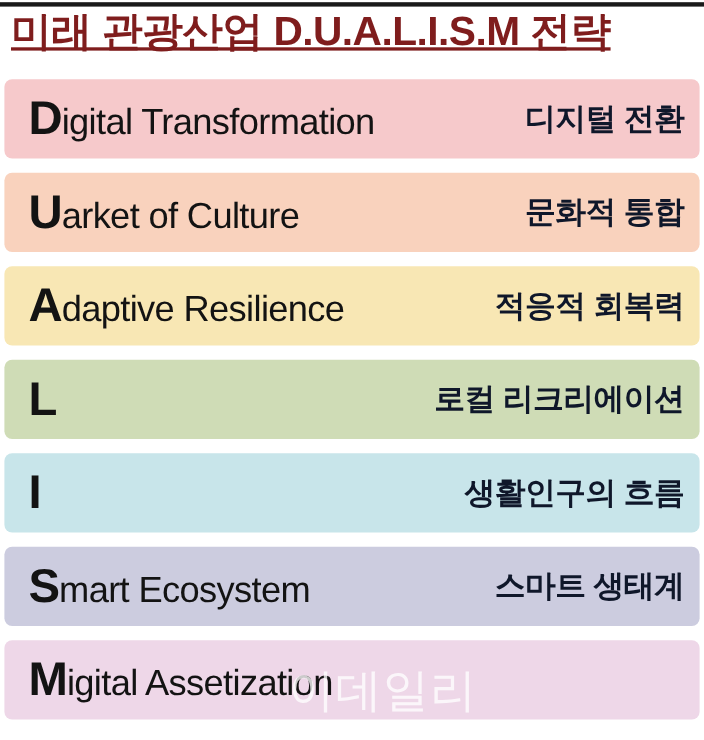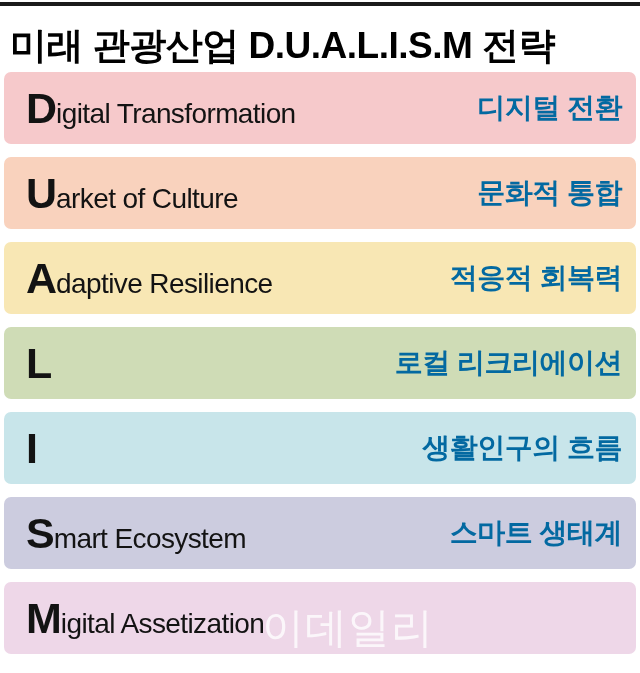--- a/index.html
+++ b/index.html
@@ -28,29 +28,30 @@
     top: 2px;
     width: 640px;
     height: 4px;
     background: #1a1a1a;
   }
 
   
   .title {
     position: absolute;
     left: 10px;
-    top: 21px;
+    top: 4px;
     width: 620px;
     height: 50px;
     line-height: 50px;
     font-size: 37px;
     font-weight: 700;
     letter-spacing: -0.5px;
-    color: #000000;
+    color: #7f1d1d;
     white-space: nowrap;
+    text-decoration: underline;
   }
 
   
   .rows {
     position: absolute;
     left: 0;
     top: 72px;
     width: 640px;
     height: 600px;
   }
@@ -79,35 +80,35 @@
     display: flex;
     align-items: baseline;
   }
   .cap {
     font-size: 43px;
     font-weight: 700;
     letter-spacing: -1px;
     line-height: 1;
   }
   .rest {
-    font-size: 28px;
+    font-size: 33px;
     font-weight: 500;
     line-height: 1;
   }
 
   .row-kor {
     position: absolute;
     right: 14px;
     top: 0;
     height: 72px;
     display: flex;
     align-items: center;
     font-size: 28px;
     font-weight: 700;
-    color: #0369a1;
+    color: #0f172a;
     letter-spacing: -0.5px;
     white-space: nowrap;
   }
 
   
   .watermark {
     position: absolute;
     left: 262px;
     top: 600px;
     font-size: 42px;

